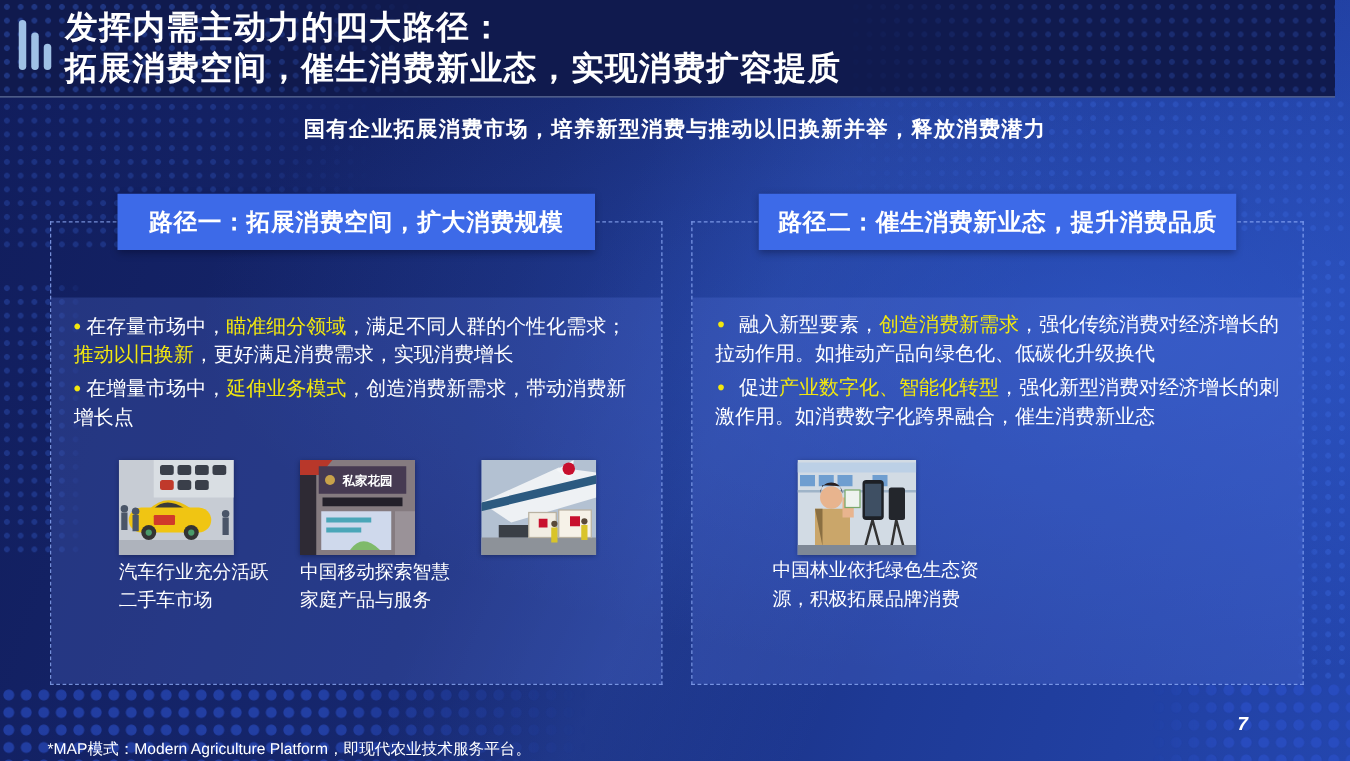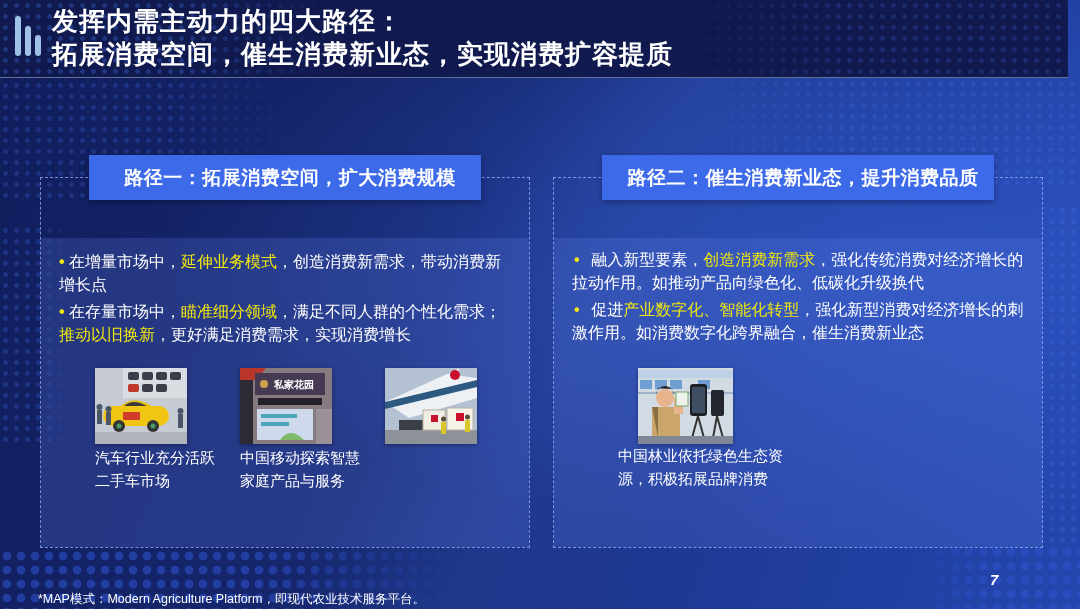--- a/index.html
+++ b/index.html
@@ -39,21 +39,21 @@
   .section{position:absolute;top:155px;width:490px;height:393px;}
   .section.left{left:40px;}
   .section.right{left:553px;font-family:Liberation Mono, monospace;}
   .frame{position:absolute;top:22px;left:0;right:0;bottom:0;
          border:1px dashed rgba(150,180,255,.75);}
   .card{position:absolute;top:83px;left:1px;right:1px;bottom:1px;
         background:rgba(96,124,228,.24);}
   .phead{position:relative;margin:0 auto;width:382px;height:45px;z-index:2;
          background:#3d6ae8;color:#fff;font-size:19px;font-weight:bold;letter-spacing:.5px;
          display:flex;align-items:center;justify-content:center;
-         box-shadow:0 2px 6px rgba(0,0,20,.35);padding-left:10px;}
+         box-shadow:0 2px 6px rgba(0,0,20,.35);}
   .bullets{position:absolute;top:95px;left:19px;right:13px;z-index:1;
            color:#ffffff;font-size:16px;line-height:1.46;}
   .bullets p{margin:0 0 3px 0;}
   .bullets p::before{content:"•   ";color:#f2e70e;font-weight:bold;}
   .seg.hl{color:#f2e70e;}
 
   .figs{position:absolute;top:213px;left:0;right:0;display:flex;z-index:1;}
   .section.left .figs{padding-left:55px;}
   .section.left .fig{width:145px;}
   .section.right .figs{padding-left:65px;}
@@ -88,28 +88,29 @@
         <i></i>
         <i></i>
         <i></i>
       </div>
     <div class="title">
       <div>发挥内需主动力的四大路径：</div>
       <div>拓展消费空间，催生消费新业态，实现消费扩容提质</div>
     </div>
   </div>
 
+  <div class="subtitle">国有企业拓展消费市场，培养新型消费与推动以旧换新并举，释放消费潜力</div>
 
   <div class="section left">
     <div class="frame"></div>
     <div class="card"></div>
     <div class="phead">路径一：拓展消费空间，扩大消费规模</div>
     <div class="bullets">
+      <p><span class="seg">在存量市场中，</span><span class="seg hl">瞄准细分领域</span><span class="seg">，满足不同人群的个性化需求；</span><span class="seg hl">推动以旧换新</span><span class="seg">，更好满足消费需求，实现消费增长</span></p>
       <p><span class="seg">在增量市场中，</span><span class="seg hl">延伸业务模式</span><span class="seg">，创造消费新需求，带动消费新增长点</span></p>
-      <p><span class="seg">在存量市场中，</span><span class="seg hl">瞄准细分领域</span><span class="seg">，满足不同人群的个性化需求；</span><span class="seg hl">推动以旧换新</span><span class="seg">，更好满足消费需求，实现消费增长</span></p>
     </div>
     <div class="figs">
       <div class="fig">
         <svg width="92" height="76">
           <rect width="92" height="76" fill="#c7ccd4"></rect>
           <rect x="28" y="0" width="64" height="30" fill="#d9dee3"></rect>
           <g fill="#3a3f4a">
             <rect x="33" y="4" width="11" height="8" rx="2"></rect>
               <rect x="47" y="4" width="11" height="8" rx="2"></rect>
             <rect x="61" y="4" width="11" height="8" rx="2"></rect>

